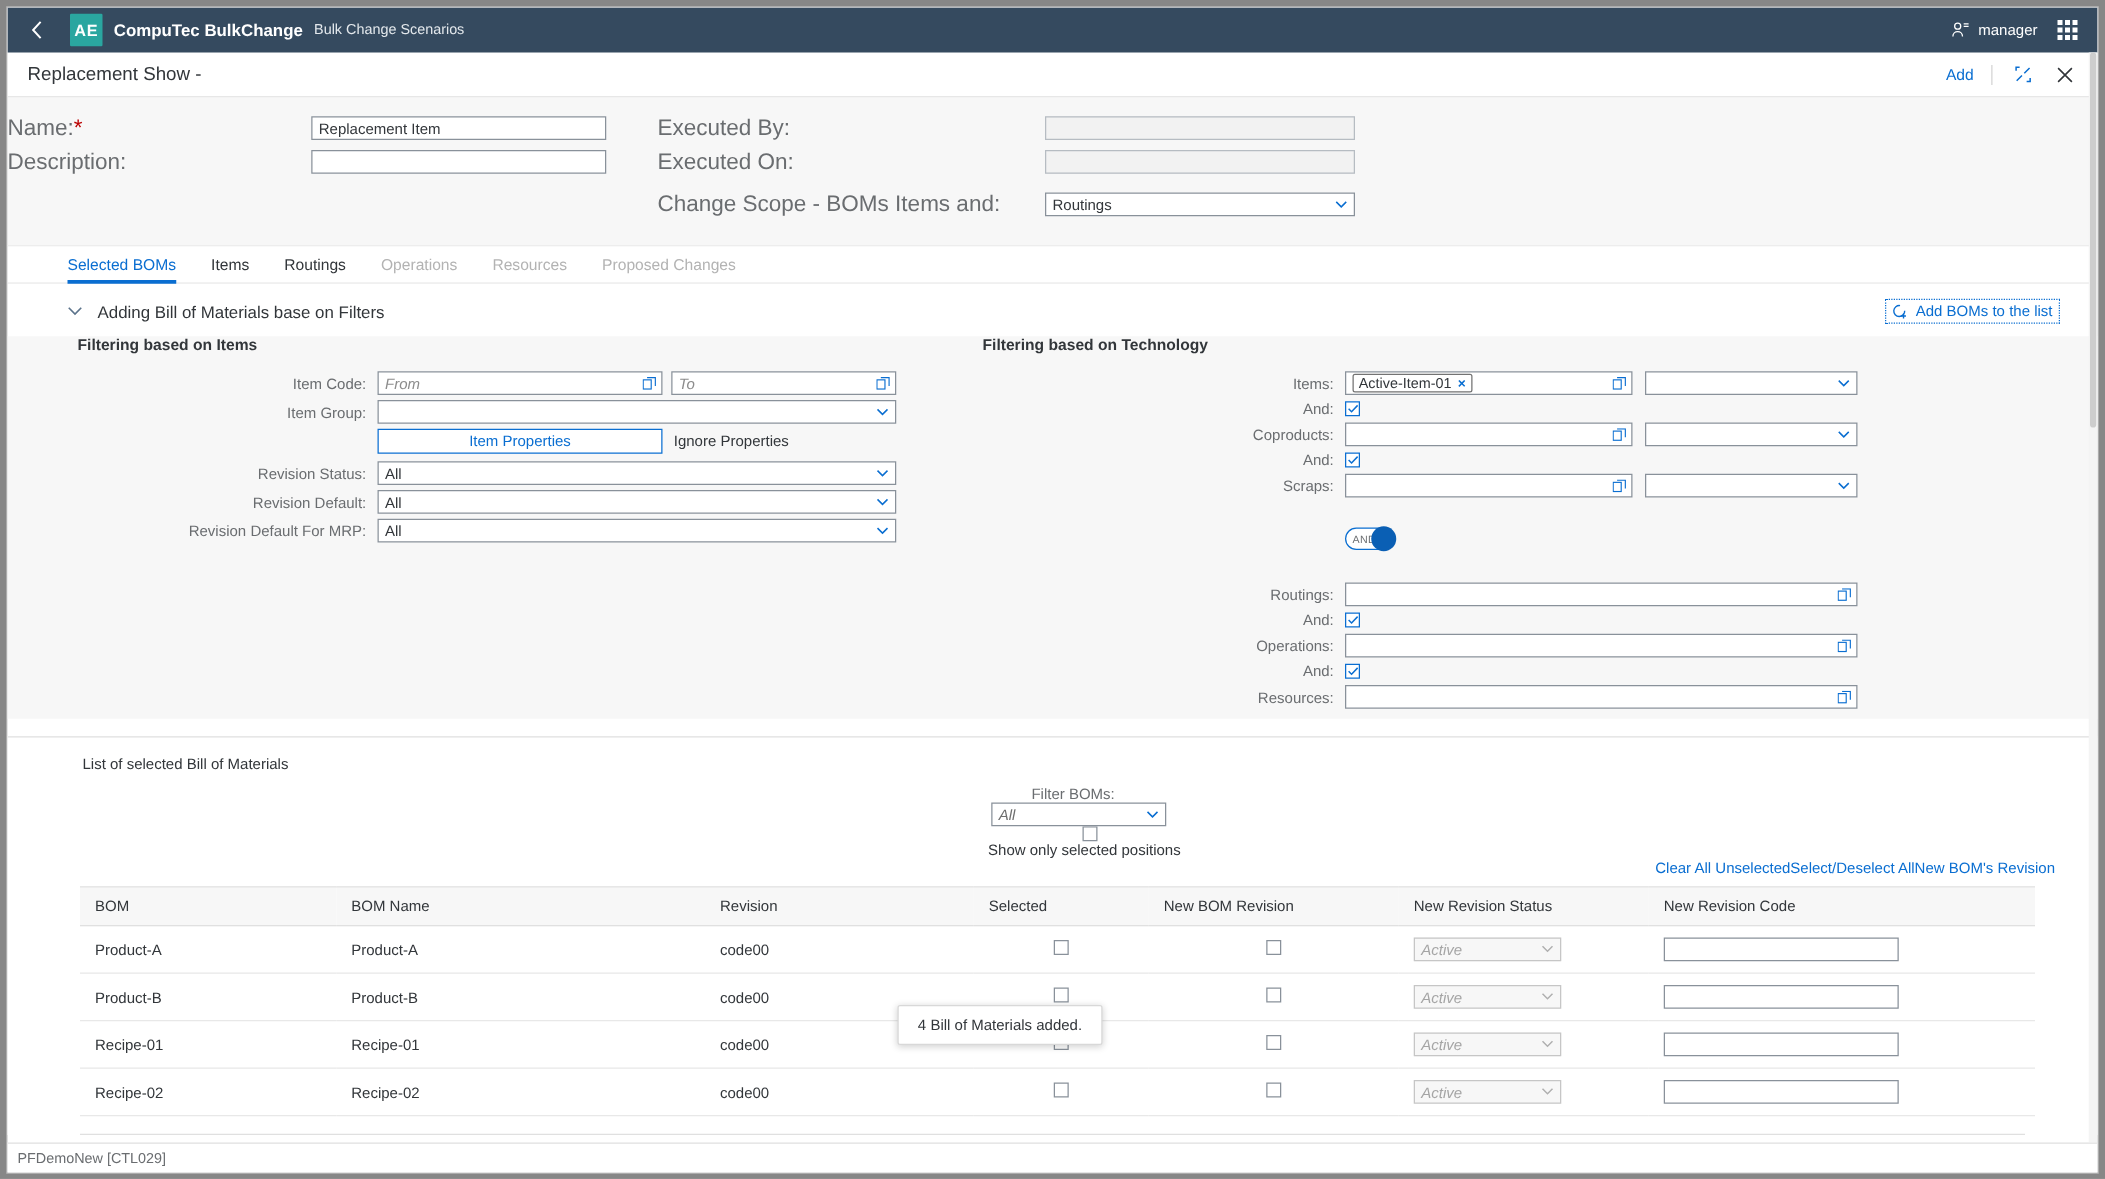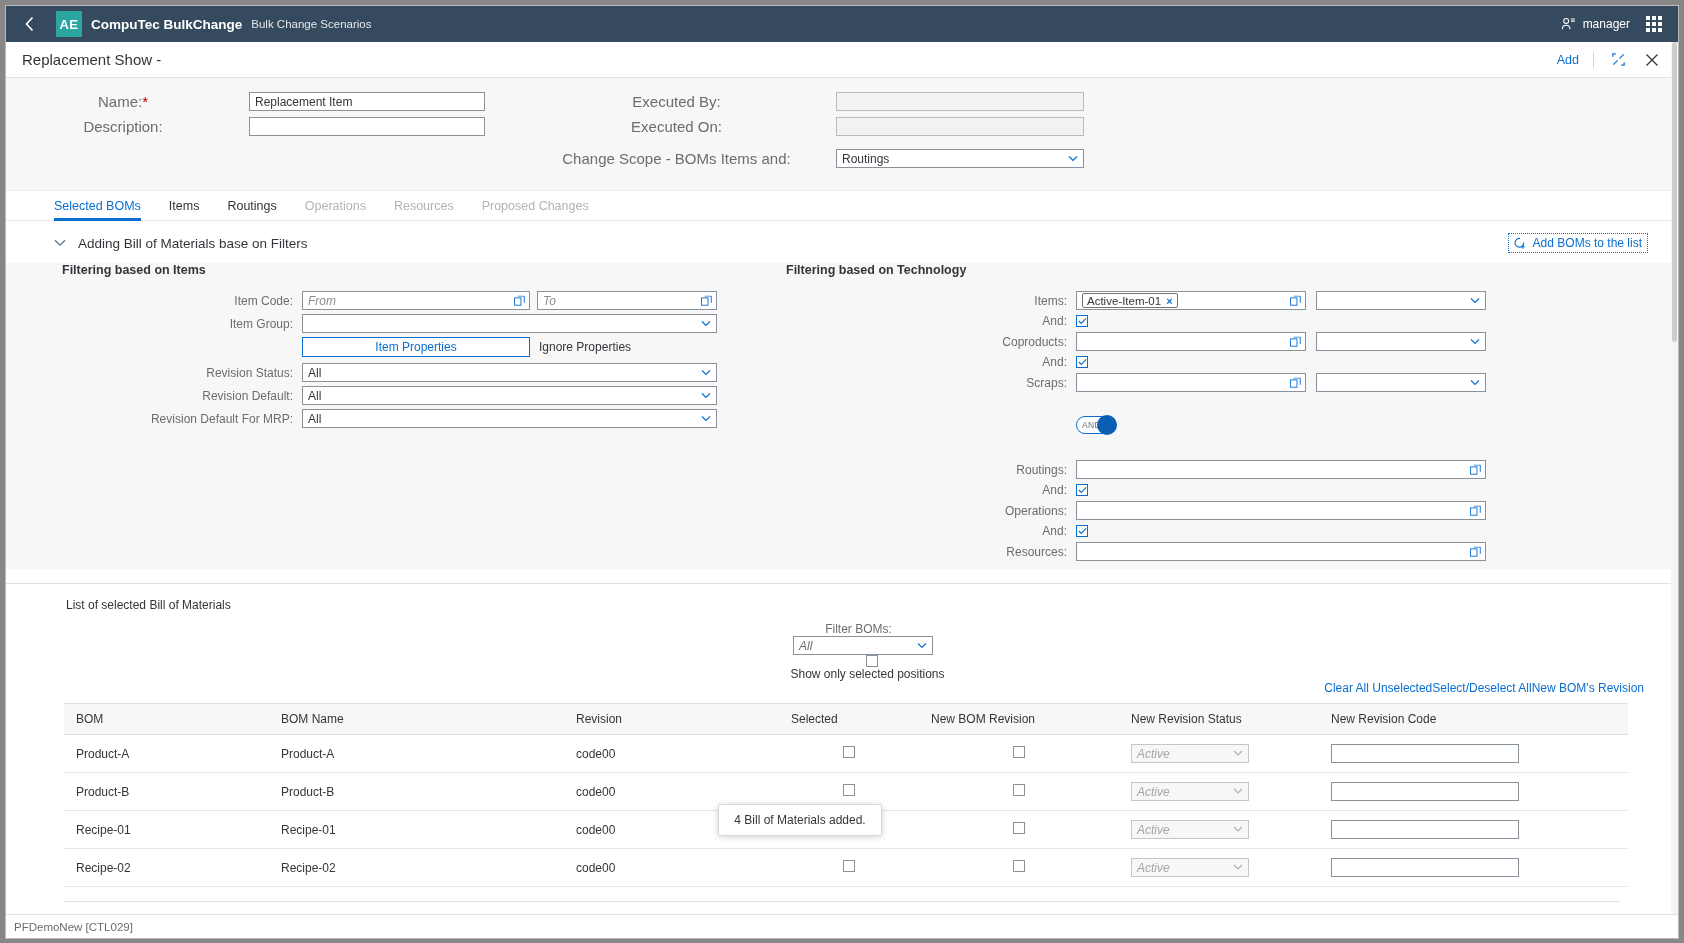--- a/index.html
+++ b/index.html
@@ -60,21 +60,21 @@
   .vdiv { width: 1px; height: 16px; background: #d4d4d4; }
   .icon-btn { width: 20px; height: 20px; display:flex; align-items:center; justify-content:center; cursor:pointer; }
 
   
   .form-area {
     background: #f7f7f7; padding: 14px 0 16px 0; position: relative;
     border-bottom: 1px solid #ededed;
   }
   .form-row { display: flex; align-items: center; margin-bottom: 6px; }
   .flabel {
-    font-size: 15px; color: #6a6d70; text-align: center; padding-right: 9px;
+    font-size: 18px; color: #6a6d70; text-align: left; padding-right: 9px;
     white-space: nowrap;
   }
   .req { color: #bb0000; }
   .fin {
     height: 19px; border: 1px solid #89919a; background: #fff;
     font-size: 12px; color: #32363a; padding: 0 5px;
     font-family: "Liberation Sans", sans-serif;
   }
   .fin.readonly { background: #f2f2f2; border-color: #b6bcc2; }
   .sel-wrap { position: relative; display: inline-block; }

